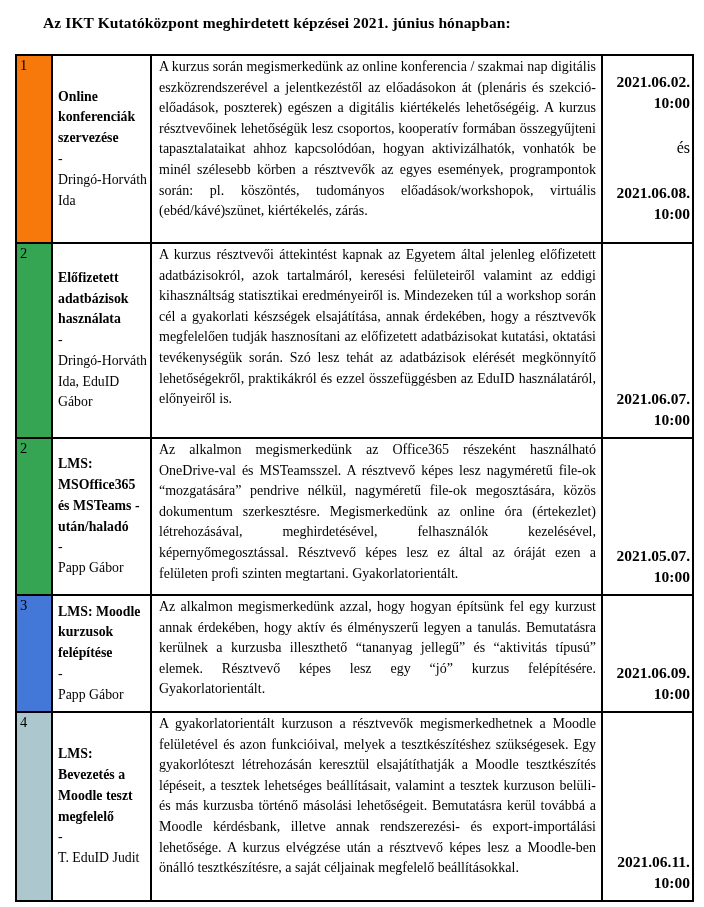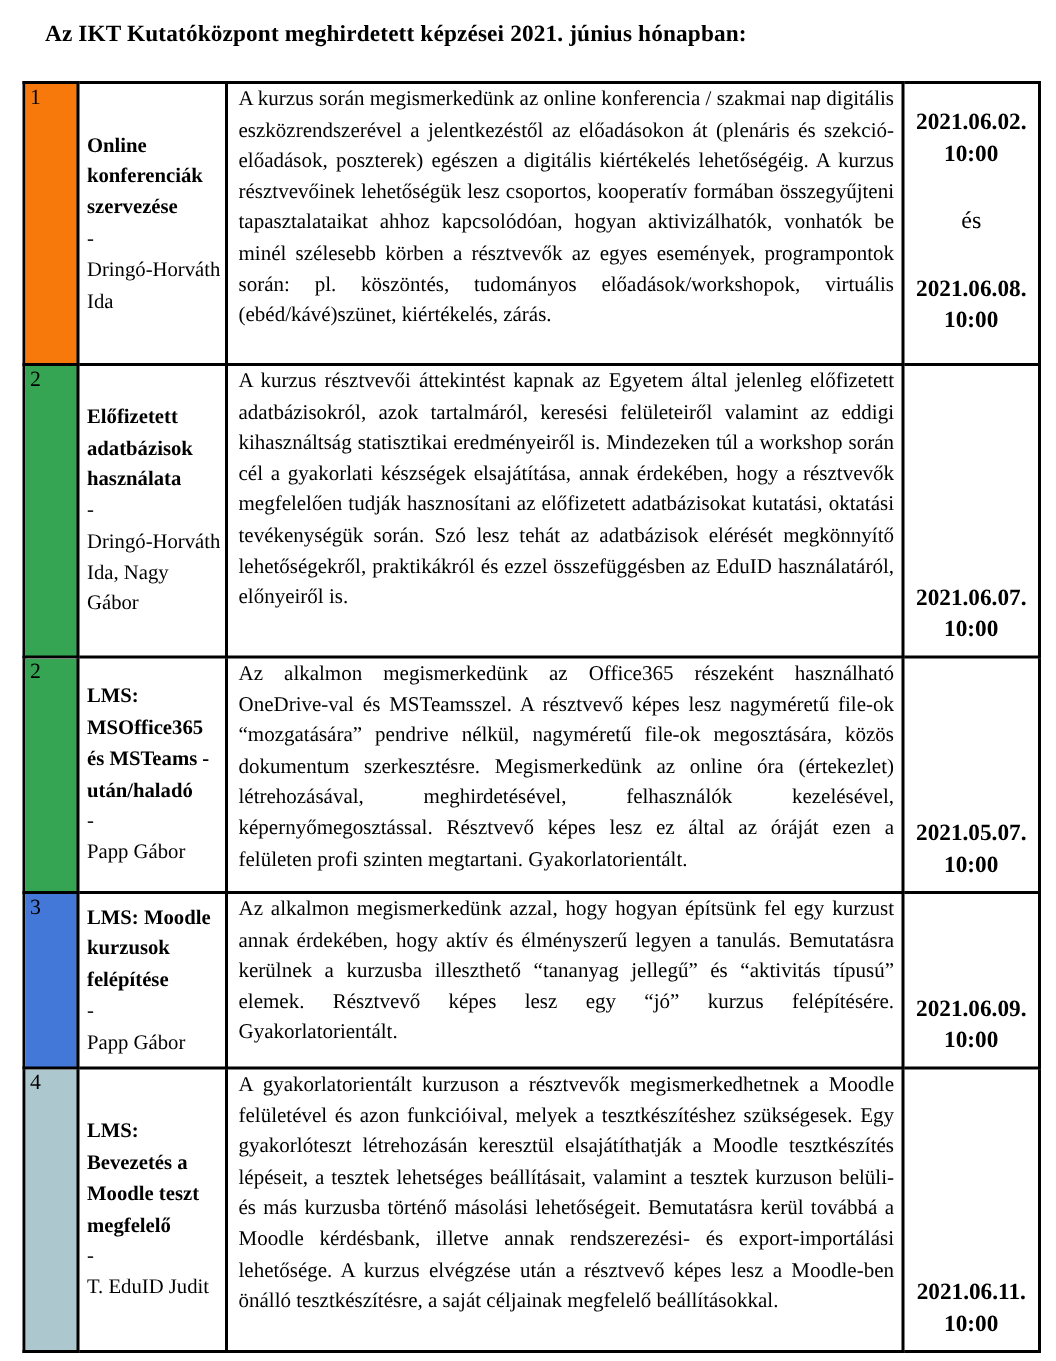--- a/index.html
+++ b/index.html
@@ -8,21 +8,21 @@
     background: #ffffff;
     width: 704px;
     height: 907px;
     font-family: "Liberation Serif", serif;
     color: #000000;
     overflow: hidden;
   }
   .heading {
     font-weight: bold;
     font-size: 15.5px;
-    margin: 14px 0 0 30px;
+    margin: 14px 0 0 43px;
     letter-spacing: 0.1px;
   }
   table.courses {
     border-collapse: collapse;
     table-layout: fixed;
     width: 677px;
     margin: 22px 0 0 15px;
   }
   td {
     border: 2px solid #000000;
@@ -50,21 +50,21 @@
   }
   td.title .course-title { font-weight: bold; }
   td.title .dash, td.title .instructor { font-weight: normal; }
   td.desc {
     font-size: 14px;
     line-height: 20.6px;
     padding: 1px 5px 2px 7px;
     text-align: justify;
   }
   td.date {
-    text-align: center;
+    text-align: right;
     font-weight: bold;
     font-size: 15.5px;
     line-height: 21px;
     padding: 0 2px 7px 2px;
     vertical-align: bottom;
   }
   td.date.mid { vertical-align: middle; padding-bottom: 4px; }
   td.date .conj {
     font-weight: normal;
     font-size: 16px;
@@ -104,21 +104,21 @@
     </td>
   </tr>
 
   <tr class="r2">
     <td class="num" style="background-color: rgb(53, 165, 83);">
       <span>2</span>
     </td>
     <td class="title">
       <div class="course-title">Előfizetett adatbázisok használata</div>
       <div class="dash">-</div>
-      <div class="instructor">Dringó-Horváth Ida, Nagy Gábor</div>
+      <div class="instructor">Dringó-Horváth Ida, EduID Gábor</div>
     </td>
     <td class="desc">A kurzus résztvevői áttekintést kapnak az Egyetem által jelenleg előfizetett adatbázisokról, azok tartalmáról, keresési felületeiről valamint az eddigi kihasználtság statisztikai eredményeiről is. Mindezeken túl a workshop során cél a gyakorlati készségek elsajátítása, annak érdekében, hogy a résztvevők megfelelően tudják hasznosítani az előfizetett adatbázisokat kutatási, oktatási tevékenységük során. Szó lesz tehát az adatbázisok elérését megkönnyítő lehetőségekről, praktikákról és ezzel összefüggésben az EduID használatáról, előnyeiről is.</td>
     <td class="date">
       <div>2021.06.07.</div>
       <div>10:00</div>
     </td>
   </tr>
 
   <tr class="r3">
     <td class="num" style="background-color: rgb(53, 165, 83);">

